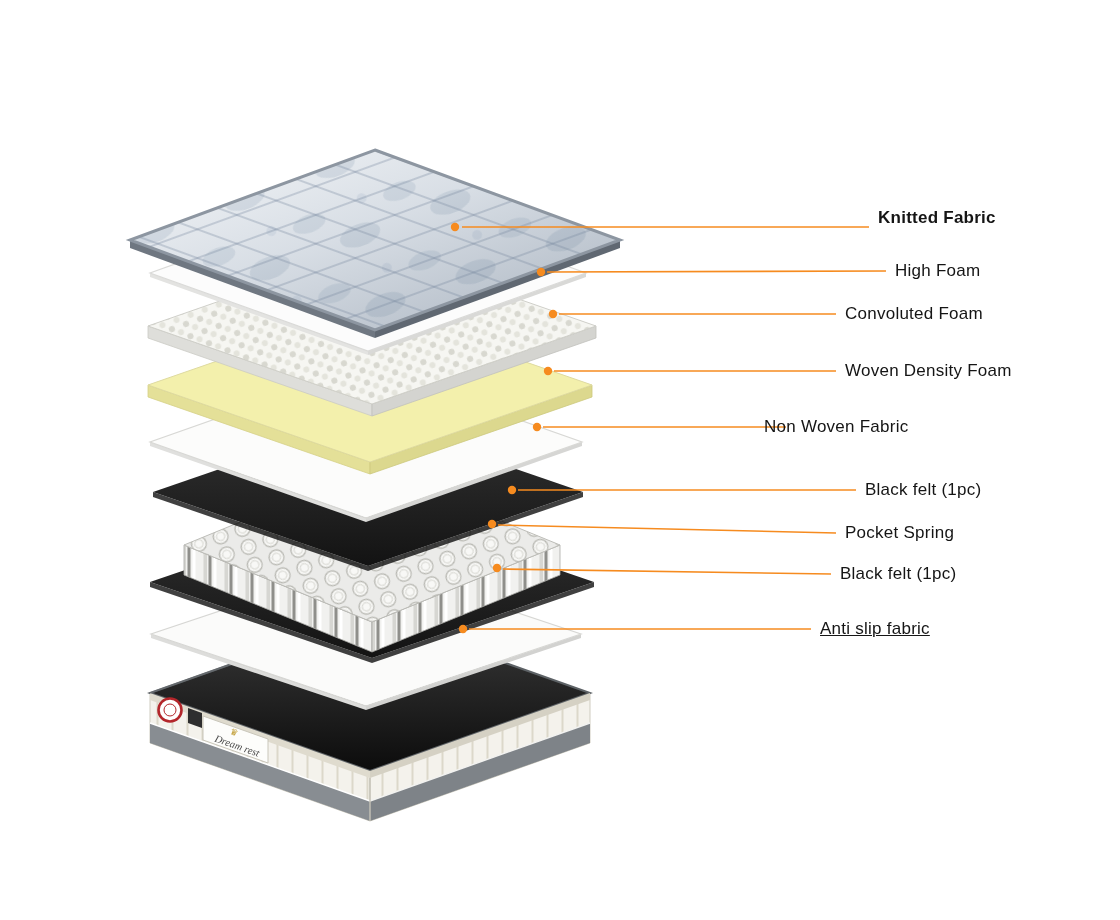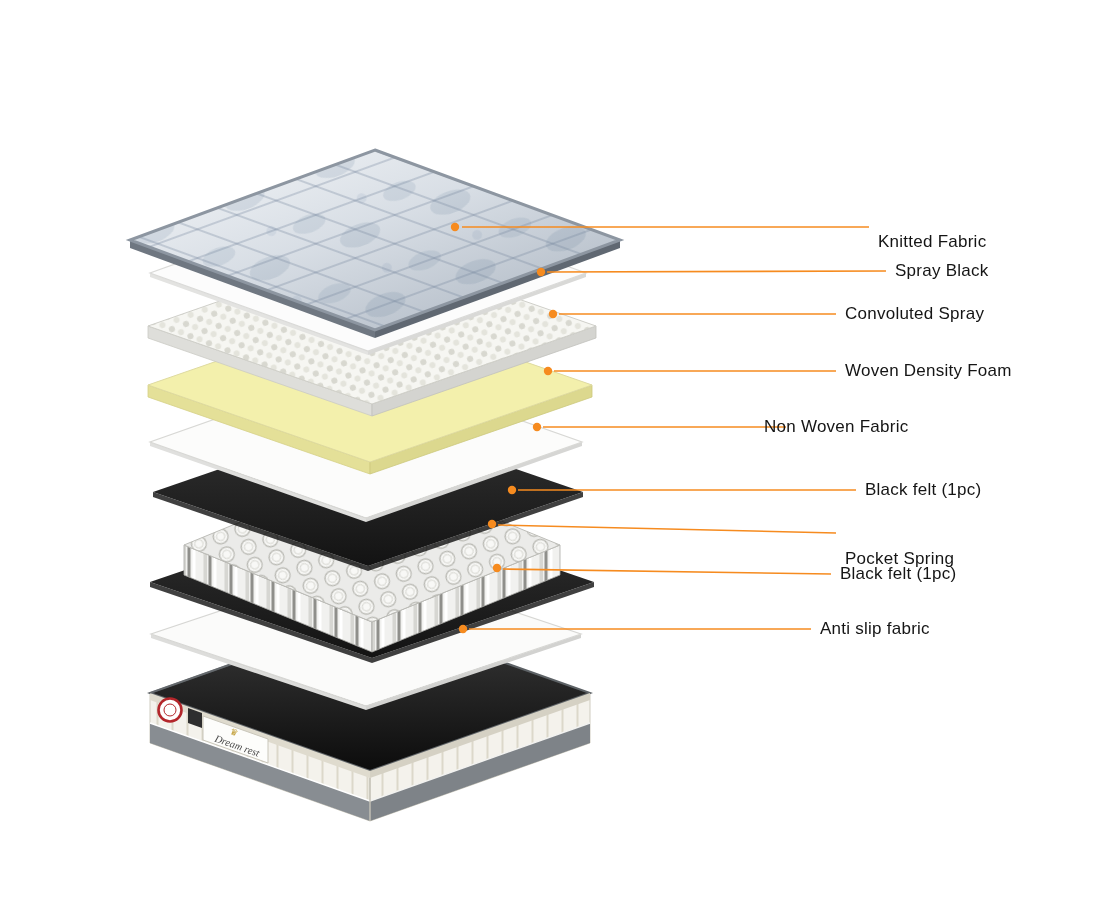--- a/index.html
+++ b/index.html
@@ -1,29 +1,29 @@
 <!DOCTYPE html>
 <html><head>
 <meta charset="utf-8">
 <style>
   html,body{margin:0;padding:0;background:#ffffff;}
   .stage{position:relative;width:1120px;height:920px;background:#ffffff;overflow:hidden;
          font-family:"Liberation Sans", sans-serif;}
   .diagram-svg{position:absolute;left:0;top:0;}
   .callout-label{position:absolute;transform:translateY(-50%);white-space:nowrap;
                  font-size:17px;letter-spacing:.25px;color:#151515;}
-  .c0{left:878px;top:242px;}
+  .c0{left:878px;top:218px;font-weight:bold;}
   .c1{left:895px;top:271px;}
   .c2{left:845px;top:314px;}
   .c3{left:845px;top:371px;}
   .c4{left:764px;top:427px;}
   .c5{left:865px;top:490px;}
-  .c6{left:845px;top:533px;margin-top:26px;}
+  .c6{left:845px;top:533px;}
   .c7{left:840px;top:574px;}
-  .c8{left:820px;top:629px;}
+  .c8{left:820px;top:629px;text-decoration:underline;}
 </style>
 </head>
 <body>
 
 <div class="stage">
 
   <svg class="diagram-svg" width="1120" height="920" viewBox="0 0 1120 920">
     <defs>
       <linearGradient id="knitGrad" x1="0" y1="0" x2="1" y2="1">
         <stop offset="0" stop-color="#f5f7f9"></stop>
@@ -166,21 +166,21 @@
       <circle cx="548" cy="371" r="4.2"></circle>
       <circle cx="537" cy="427" r="4.2"></circle>
       <circle cx="512" cy="490" r="4.2"></circle>
       <circle cx="492" cy="524" r="4.2"></circle>
       <circle cx="497" cy="568" r="4.2"></circle>
       <circle cx="463" cy="629" r="4.2"></circle>
     </g>
   </svg>
 
   <span class="callout-label c0">Knitted Fabric</span>
-  <span class="callout-label c1">Spray Black</span>
-  <span class="callout-label c2">Convoluted Spray</span>
+  <span class="callout-label c1">High Foam</span>
+  <span class="callout-label c2">Convoluted Foam</span>
   <span class="callout-label c3">Woven Density Foam</span>
   <span class="callout-label c4">Non Woven Fabric</span>
   <span class="callout-label c5">Black felt (1pc)</span>
   <span class="callout-label c6">Pocket Spring</span>
   <span class="callout-label c7">Black felt (1pc)</span>
   <span class="callout-label c8">Anti slip fabric</span>
 </div>
 
 </body></html>

